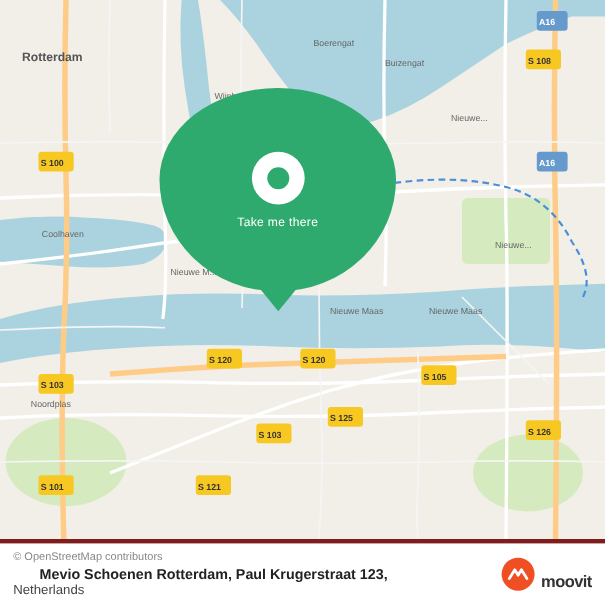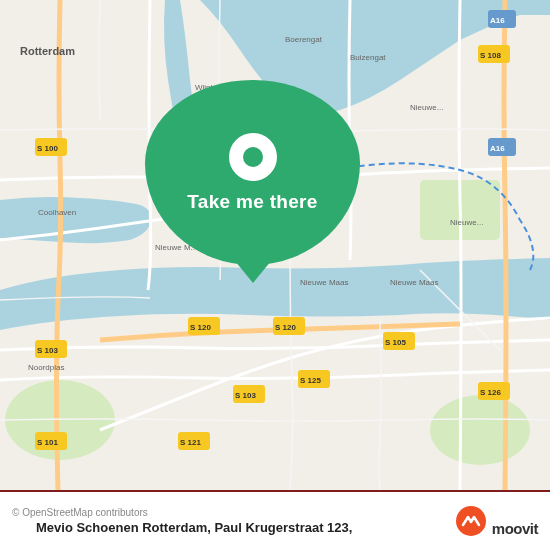--- a/index.html
+++ b/index.html
@@ -75,36 +75,36 @@
       content: '';
       width: 20px;
       height: 20px;
       background: #2eaa6e;
       border-radius: 50%;
       display: block;
     }
 
     #bubble-text {
       color: white;
-      font-size: 19px;
-      font-weight: 700;
+      font-size: 11px;
+      font-weight: 400;
       text-align: right;
       letter-spacing: 0.3px;
     }
 
     
     #footer-bar {
       width: 550px;
       height: 60px;
       background: white;
       display: flex;
       align-items: center;
       justify-content: space-between;
       padding: 0 12px;
-      border-top: 2px solid #7f1d1d;
+      border-top: 4px solid #7f1d1d;
       position: relative;
     }
 
     #footer-left {
       display: flex;
       flex-direction: column;
     }
 
     #copyright-text {
       font-size: 10px;
@@ -259,20 +259,21 @@
   <div id="location-bubble">
     <div id="pin-icon"></div>
     <span id="bubble-text">Take me there</span>
   </div>
 </div>
 
 <div id="footer-bar">
   <div id="footer-left">
     <span id="copyright-text">© OpenStreetMap contributors</span>
     <span id="location-name">Mevio Schoenen Rotterdam, Paul Krugerstraat 123,</span>
+    <span id="location-address">Netherlands</span>
   </div>
   <div id="moovit-logo">
     <svg id="moovit-icon" viewBox="0 0 32 32" xmlns="http://www.w3.org/2000/svg">
       <circle cx="16" cy="16" r="15" fill="#f04e23"></circle>
       <path d="M8 20 L13 12 L16 17 L19 12 L24 20" stroke="white" stroke-width="2.5" fill="none" stroke-linejoin="round" stroke-linecap="round"></path>
     </svg>
     <span id="moovit-label">moovit</span>
   </div>
 </div>
 

